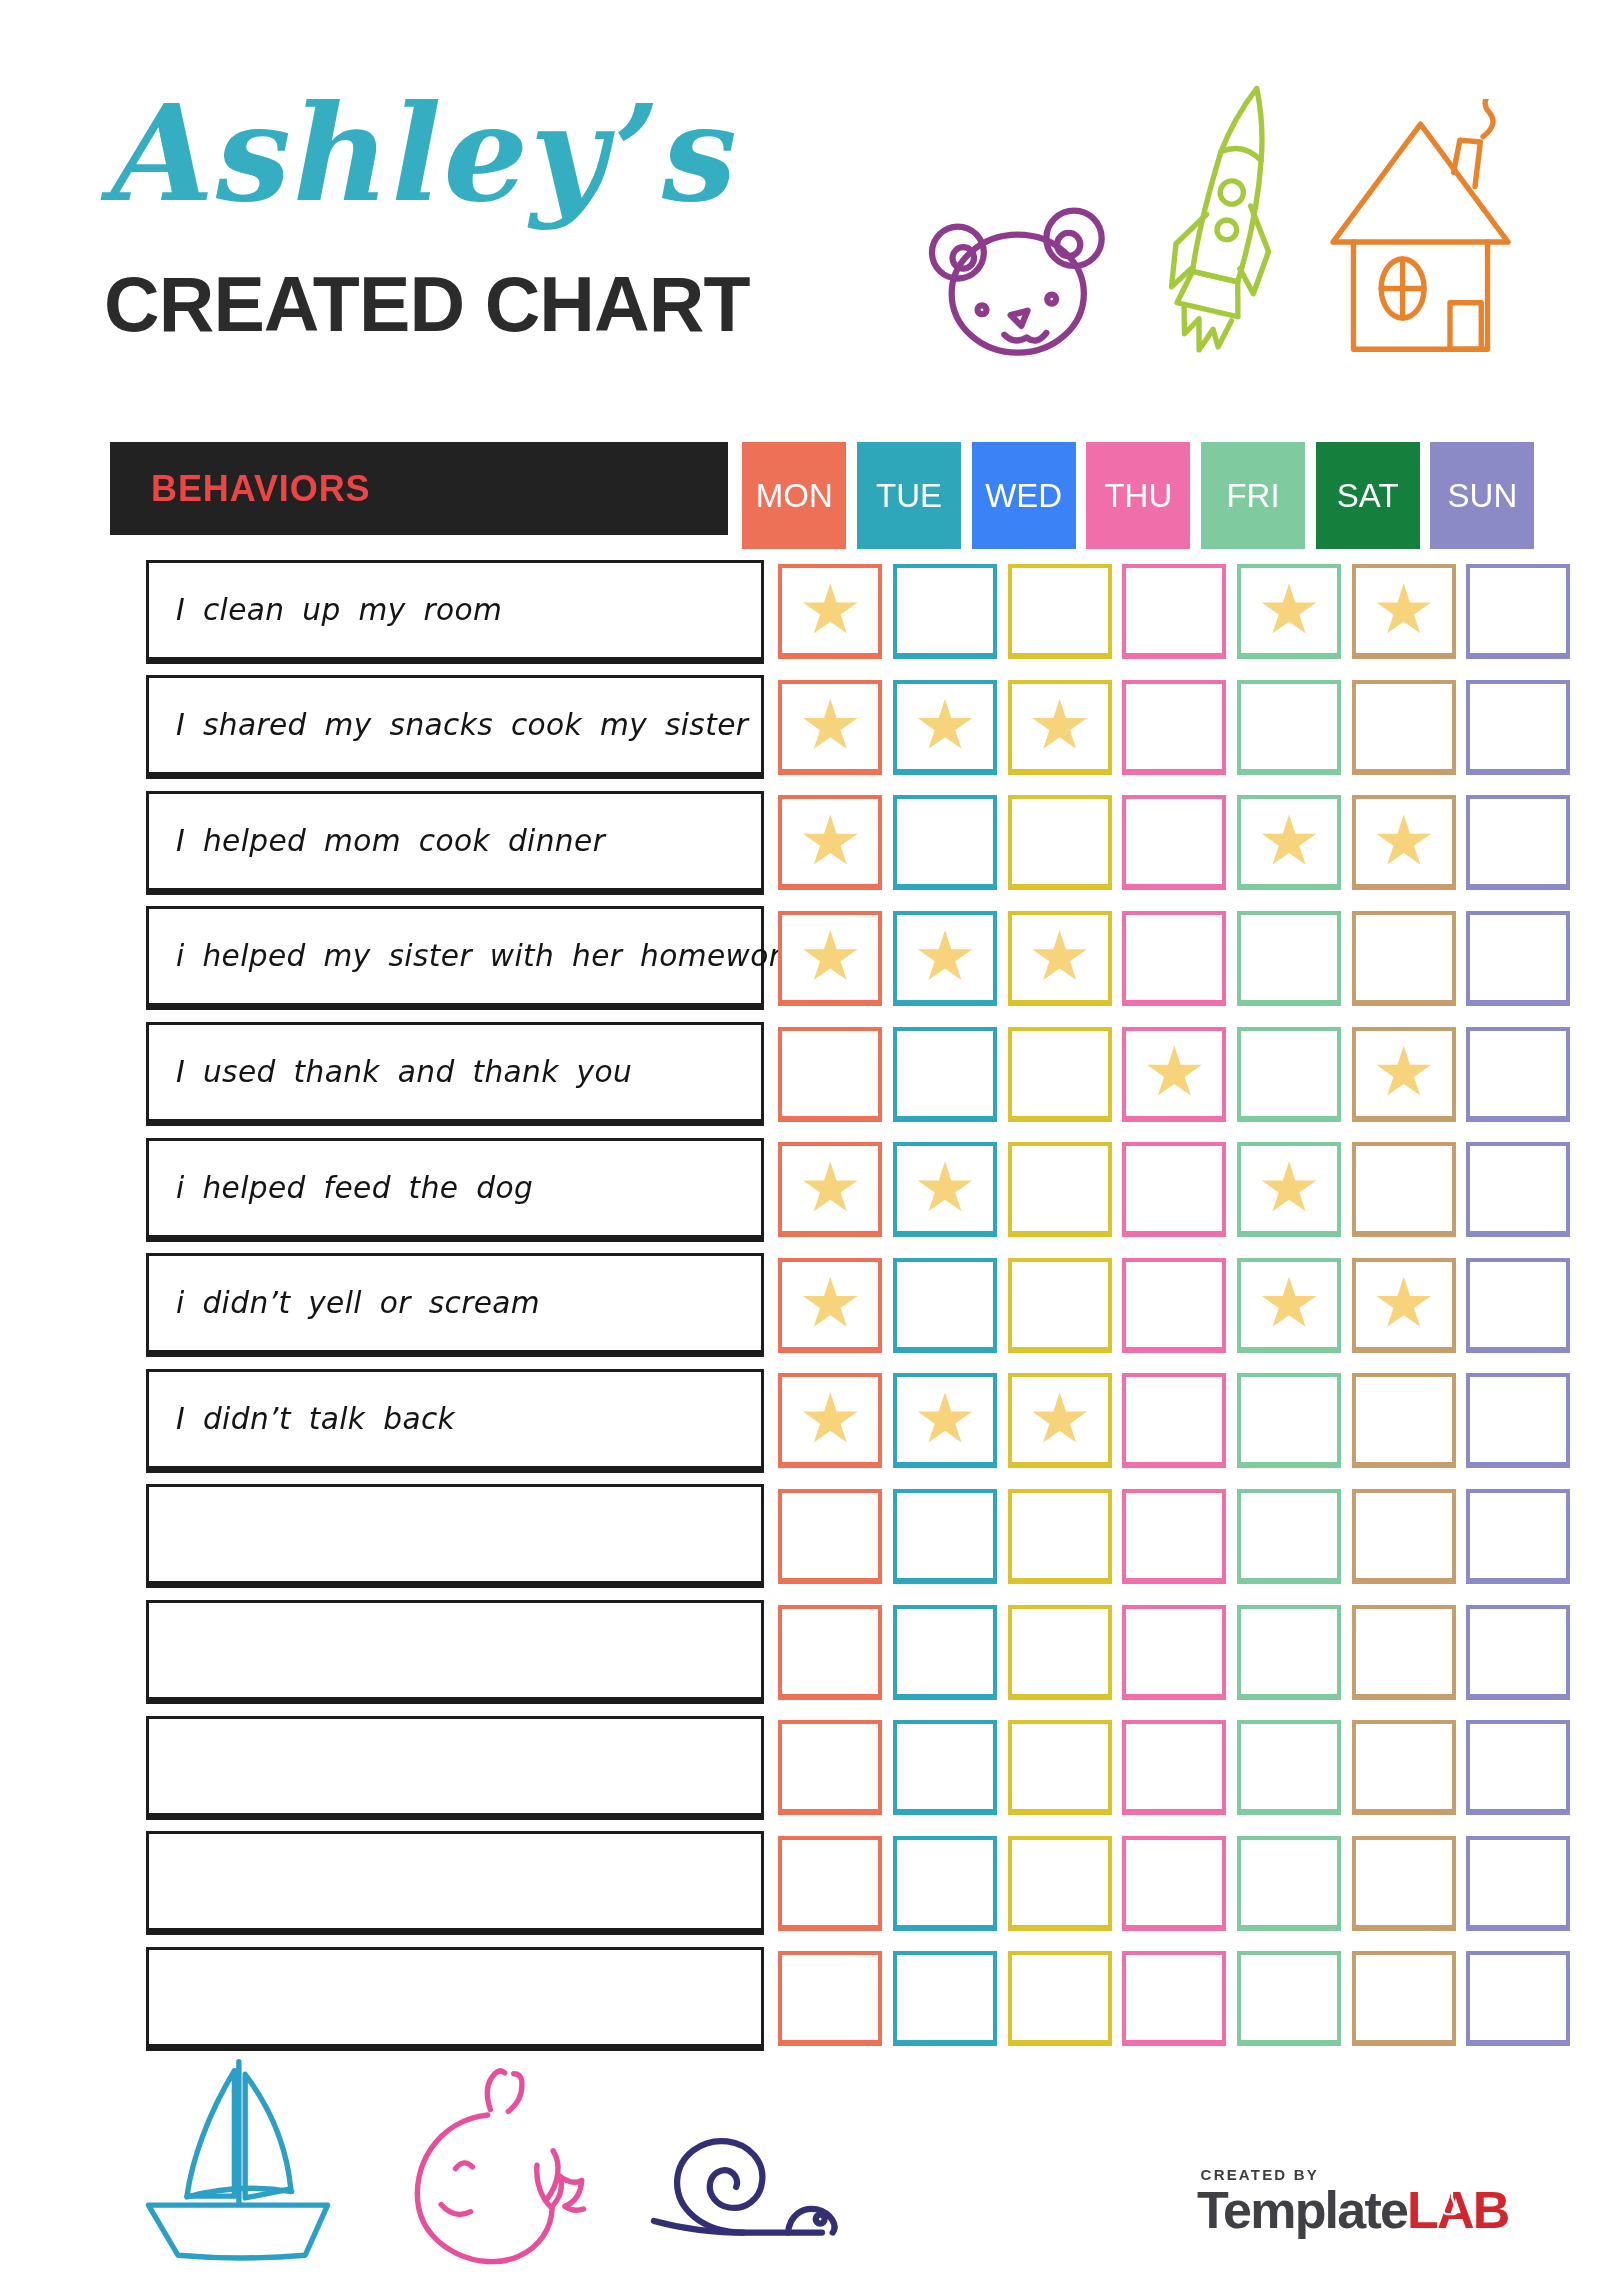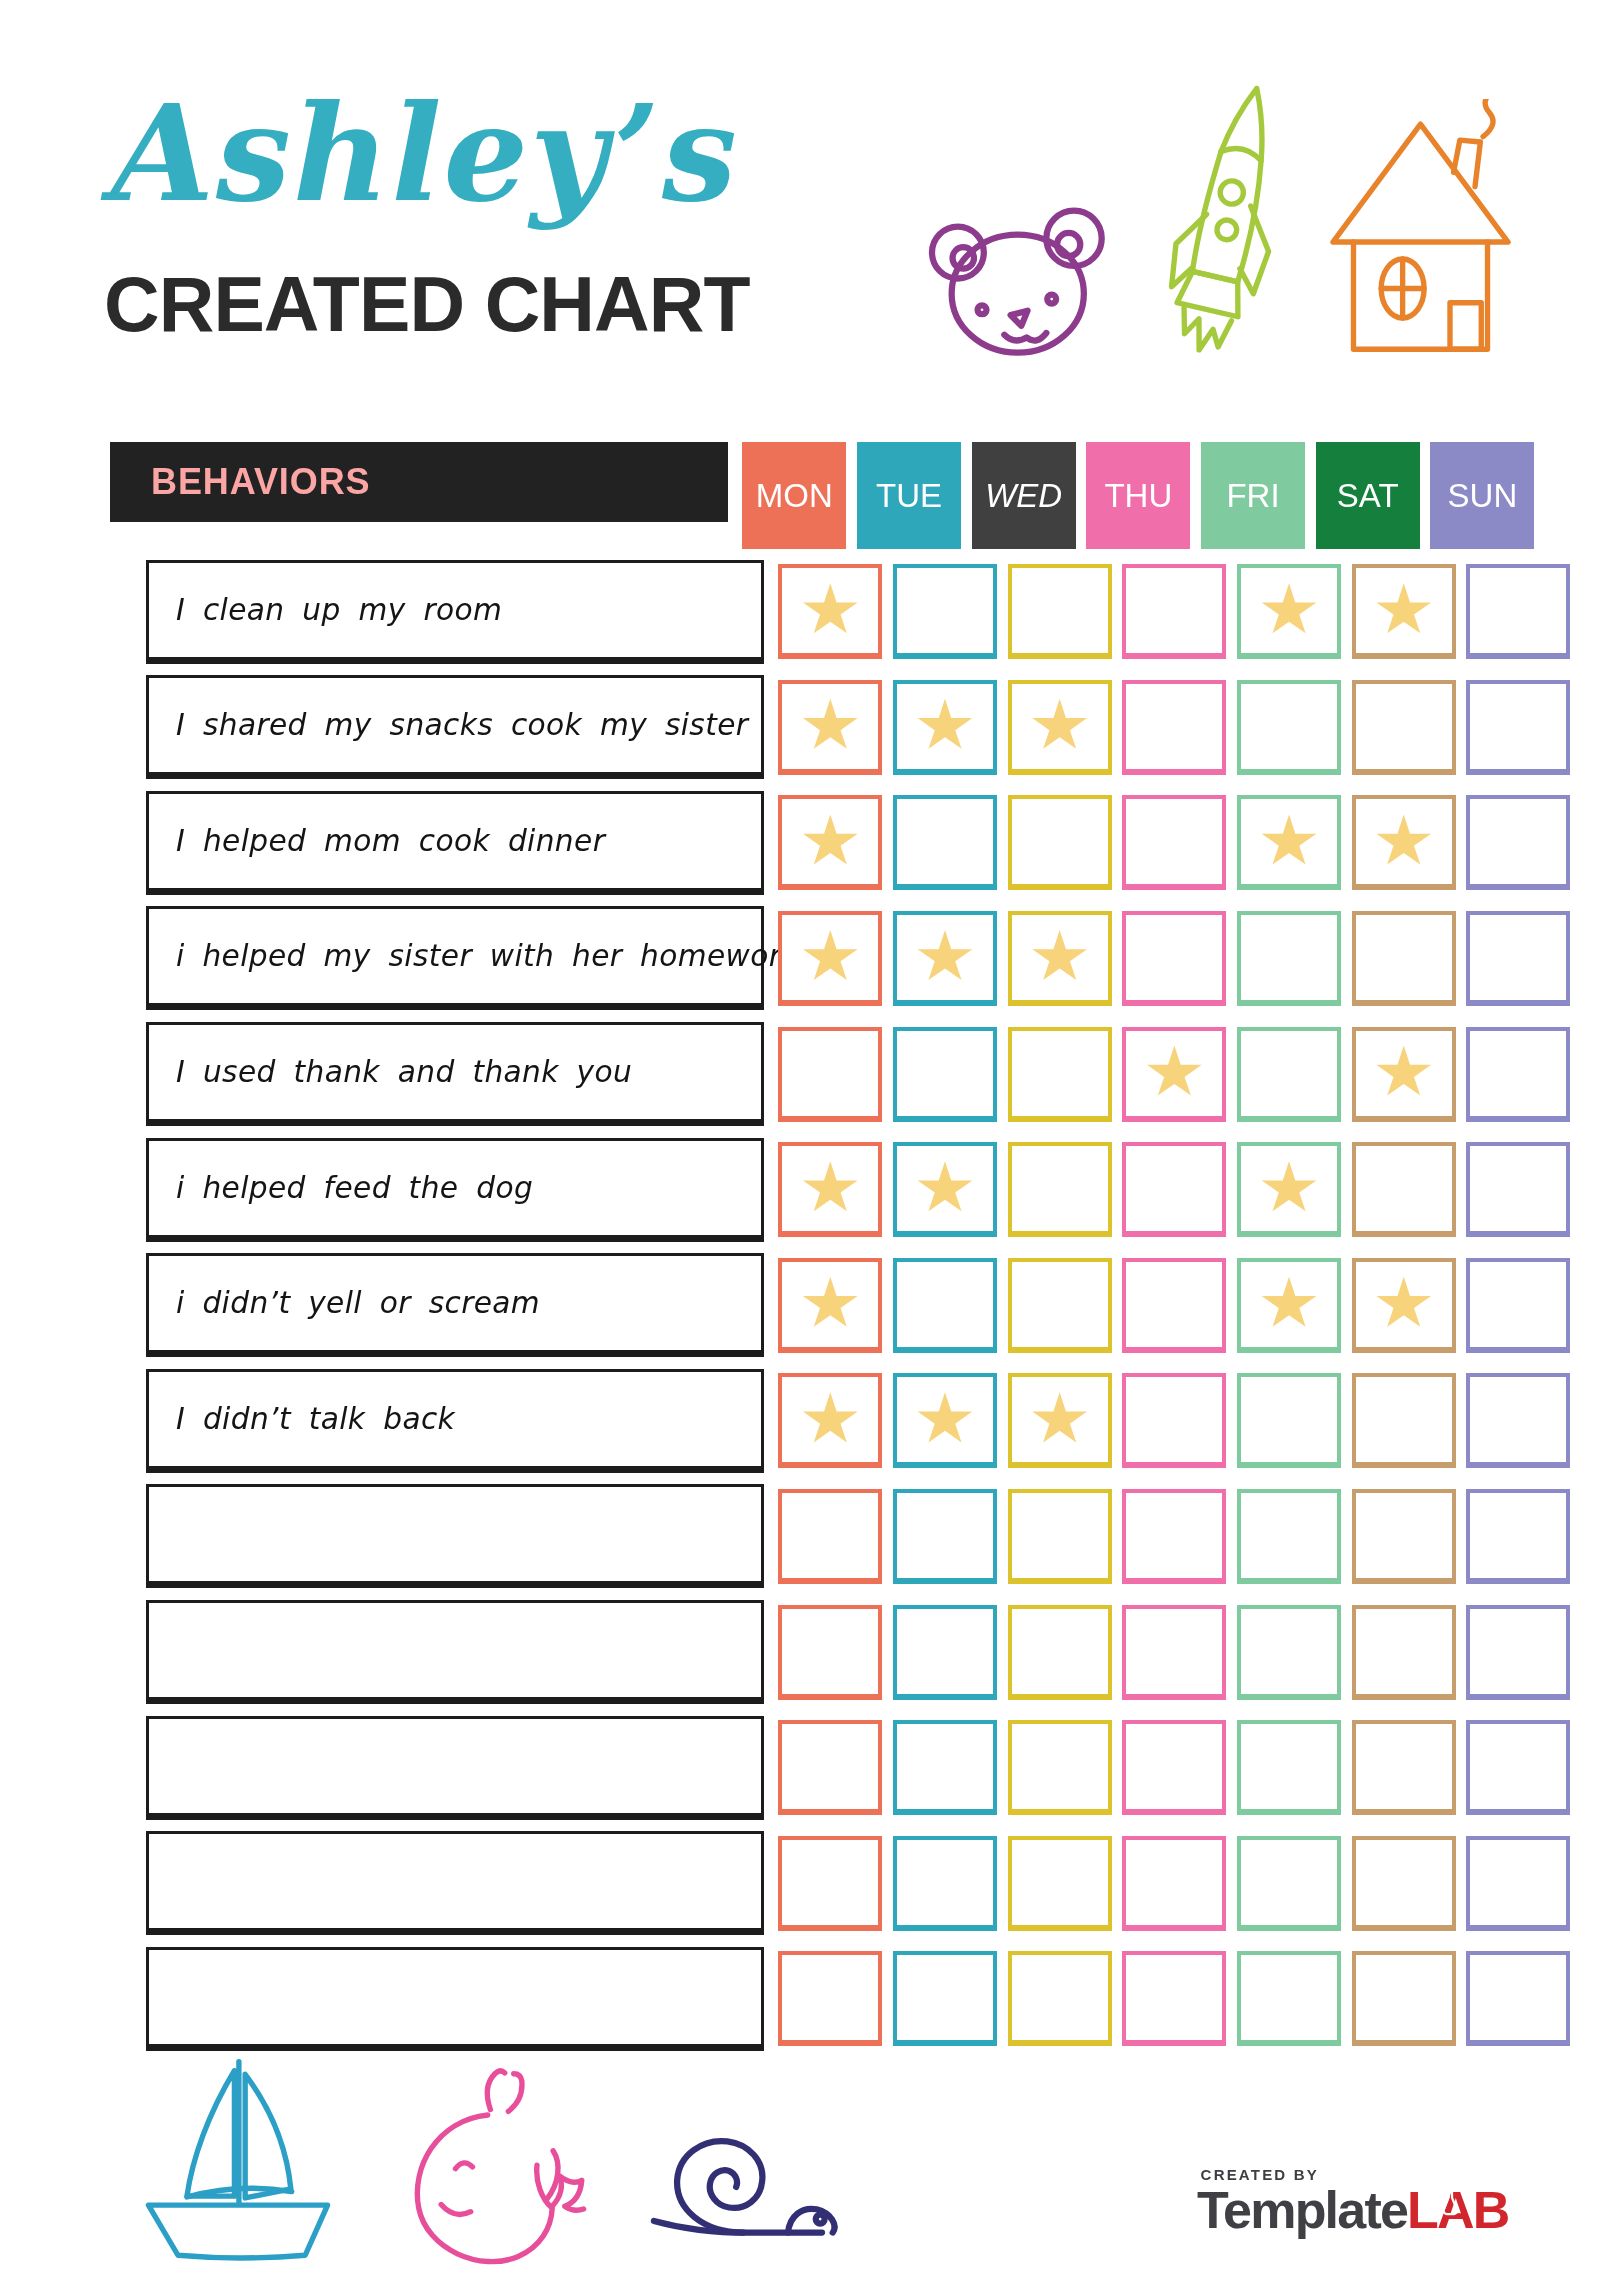--- a/index.html
+++ b/index.html
@@ -25,22 +25,22 @@
     white-space:nowrap;
   }
   #bear   { left:922px; top:199px; width:204px; height:159px; }
   #rocket { left:1148px; top:77px;  width:150px; height:315px; }
   #house  { left:1324px; top:99px; width:193px; height:270px; }
 
   
   .table { position:absolute; left:110px; top:442px; }
   .thead { display:flex; }
   .behaviors-head {
-    width:618px; height:80px; box-sizing:border-box; margin-right:14.3px;
-    color:#fca5a5; font-size:36px; font-weight:bold; letter-spacing:0.9px;
+    width:618px; height:93px; box-sizing:border-box; margin-right:14.3px;
+    color:#ef4444; font-size:36px; font-weight:bold; letter-spacing:0.9px;
     display:flex; align-items:center; padding-left:41px;
   }
   .day-heads { display:flex; gap:10.7px; }
   .day-head {
     width:104px; height:107px; display:flex; align-items:center; justify-content:center;
     color:#fff; font-size:33px; font-weight:400;
   }
   .rows { margin-top:10.7px; display:flex; flex-direction:column; gap:11.6px; }
   .row { display:flex; align-items:center; height:104px; }
   .behavior-box {
@@ -121,21 +121,21 @@
   <path d="M64,212 H112 M88,179 V245"></path>
   <rect x="141" y="228" width="35" height="52"></rect>
 </svg>
 
 <div class="table">
   <div class="thead">
     <div class="behaviors-head" style="background: rgb(34, 34, 34);">BEHAVIORS</div>
     <div class="day-heads" id="day-heads">
         <div class="day-head" style="background: rgb(237, 113, 87);">MON</div>
         <div class="day-head" style="background: rgb(47, 167, 186);">TUE</div>
-        <div class="day-head" style="background: #404040; font-style: italic;">WED</div>
+        <div class="day-head" style="background: #3b82f6;">WED</div>
         <div class="day-head" style="background: rgb(240, 110, 169);">THU</div>
         <div class="day-head" style="background: rgb(127, 202, 159);">FRI</div>
         <div class="day-head" style="background: #15803d;">SAT</div>
         <div class="day-head" style="background: rgb(139, 137, 198);">SUN</div>
       </div>
   </div>
   <div class="rows" id="rows">
       <div class="row">
     <div class="behavior-box">
       <span>I clean up my room</span>

